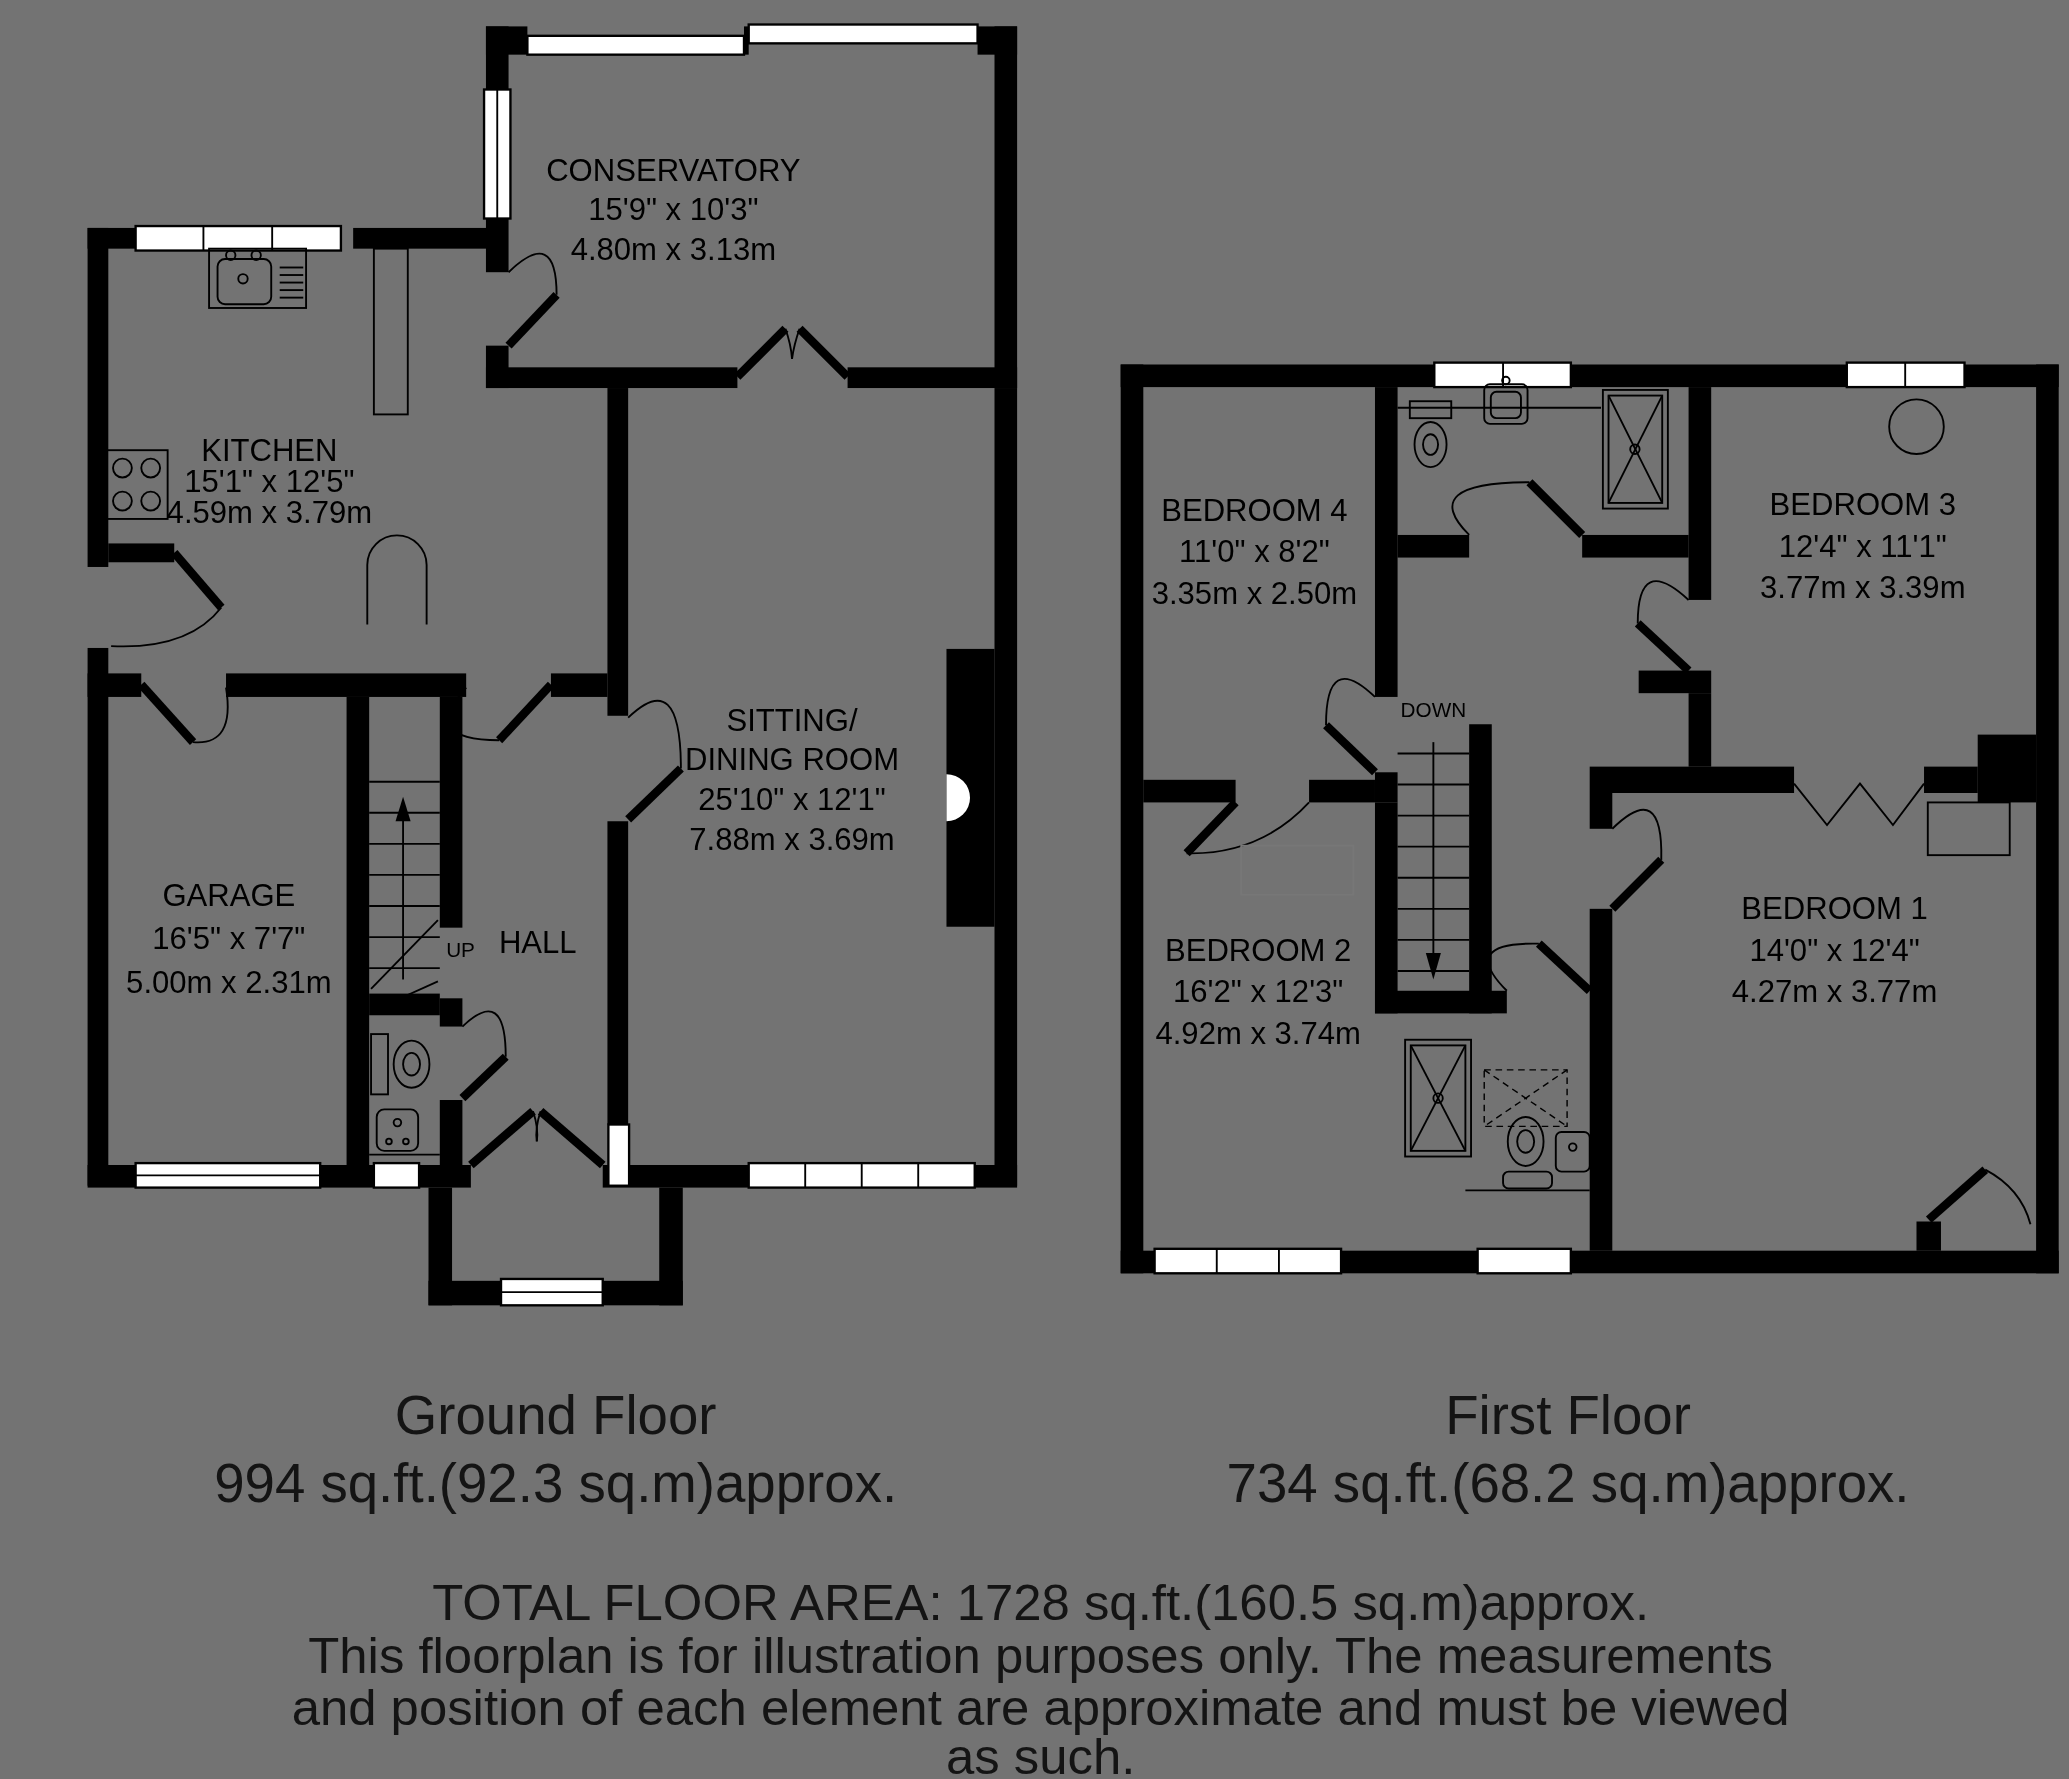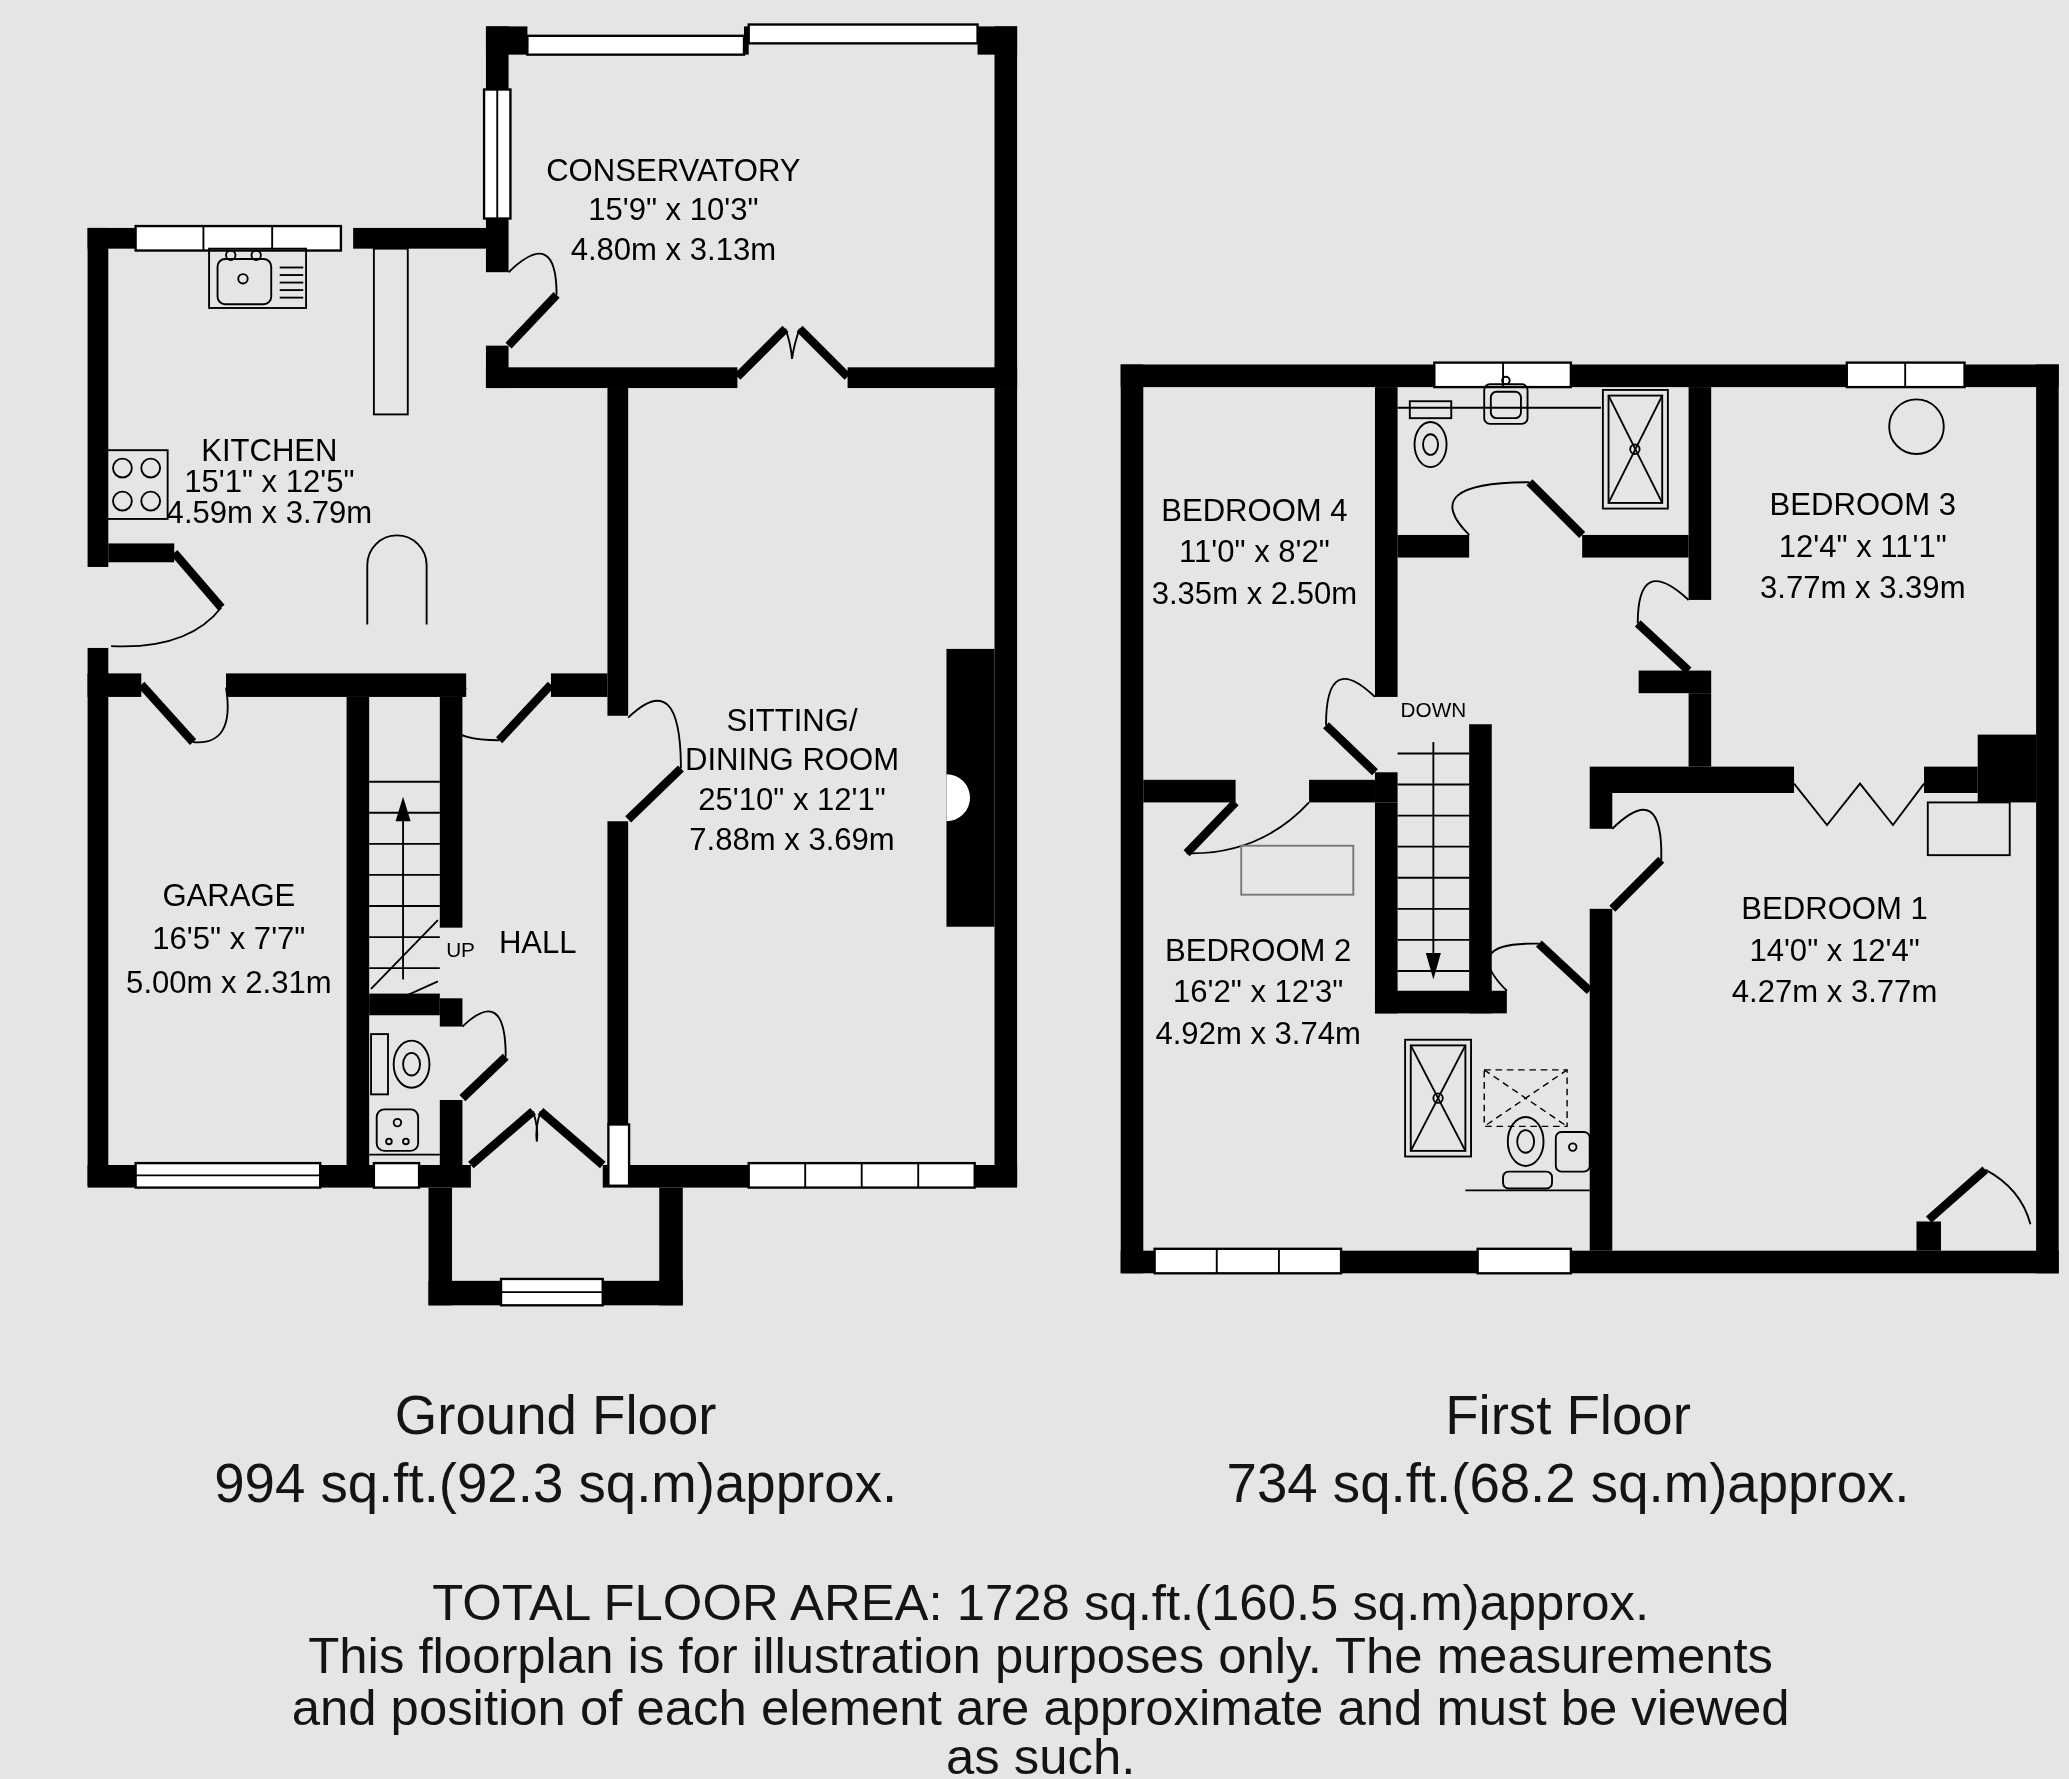--- a/index.html
+++ b/index.html
@@ -1,16 +1,16 @@
 <!DOCTYPE html>
 <html style="font-size:15px"><head>
 <meta charset="utf-8">
 <style>
   html,body{margin:0;padding:0;background:#ffffff;}
-  .page{position:relative;width:2070px;height:1780px;background:#e5e5e5;font-family:"Liberation Sans",sans-serif;}
+  .page{position:relative;width:2070px;height:1780px;background:#737373;font-family:"Liberation Sans",sans-serif;}
   svg{position:absolute;left:0;top:0;}
   .w{fill:#000;}
   .win{fill:#fff;stroke:#000;stroke-width:2.5;}
   .mull{stroke:#000;stroke-width:2;}
   .f{fill:none;stroke:#000;stroke-width:2;}
   .fg{fill:none;stroke:#777;stroke-width:2;}
   .leaf{stroke:#000;stroke-width:9;fill:none;}
   .arc{stroke:#000;stroke-width:2;fill:none;}
   .tread{stroke:#000;stroke-width:2;}
   .lbl{font-size:33px;fill:#000;text-anchor:middle;}

